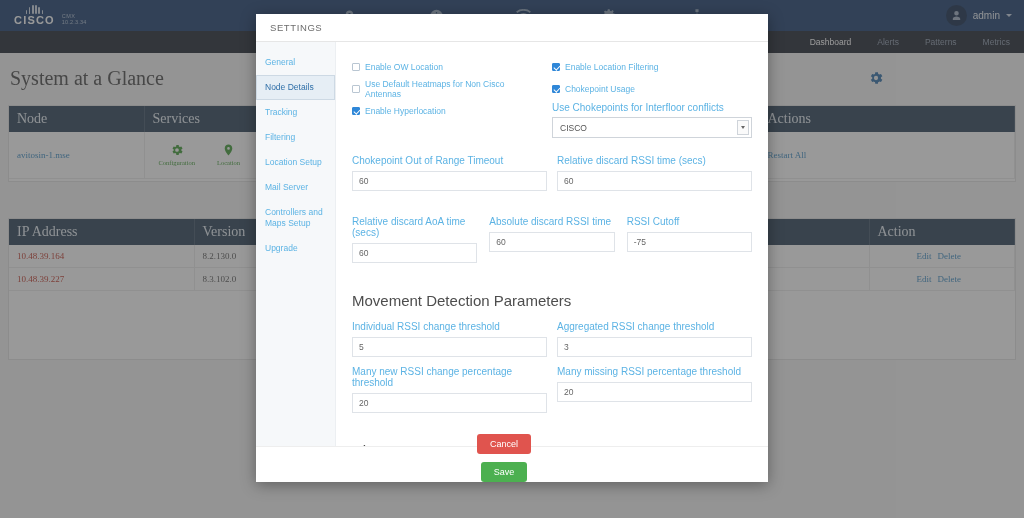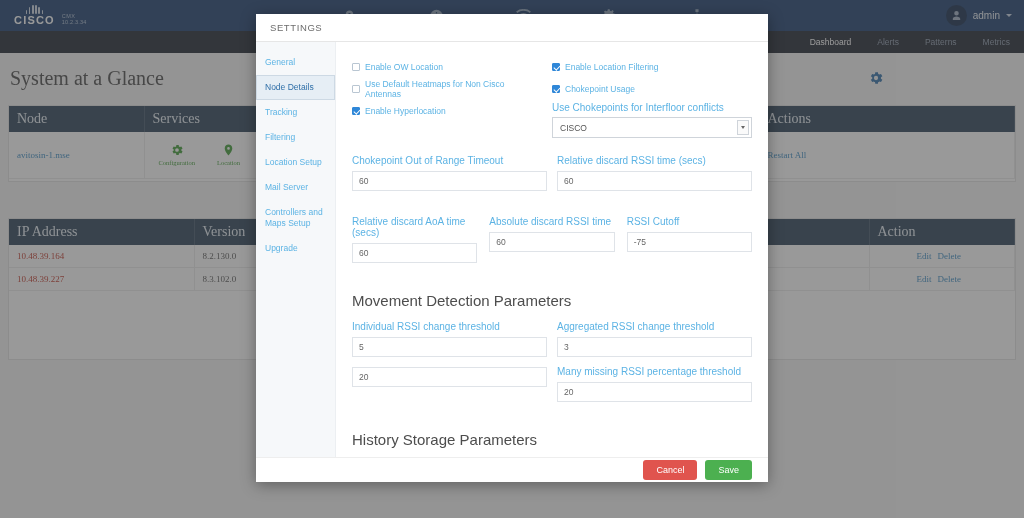--- a/index.html
+++ b/index.html
@@ -131,21 +131,21 @@
     position:absolute; right:3px; top:3px; width:12px; height:15px; border:1px solid #cfd4da;
     background:#fafafa; display:flex; align-items:center; justify-content:center;
   }
   .sel-arrow i { width:0;height:0;border-left:2.5px solid transparent;border-right:2.5px solid transparent;border-top:3px solid #666; }
 
   .row2 { display:flex; gap:10px; }
   .row2 > div { flex:1; }
   .row3 { display:flex; gap:12px;margin-top:16px; }
   .row3 > div { flex:1; }
 
-  .modal-foot { height:25px; border-top:1px solid #eee; display:flex; align-items:center; justify-content:flex-end; gap:8px; padding-right:16px; }
+  .modal-foot { height:36px; border-top:1px solid #eee; display:flex; align-items:center; justify-content:flex-end; gap:8px; padding-right:16px;flex-direction:column; }
   .btn { border:none; font-size:9px; color:#fff; padding:5px 13px; border-radius:3px; cursor:pointer; font-family:"Liberation Sans", sans-serif;}
   .btn.cancel { background:#e0544e; }
   .btn.save { background:#4cb050; }
 </style>
 </head>
 <body>
 
 <div id="app">
 
   <div class="bg-page">
@@ -419,20 +419,21 @@
             <input class="fld-input" value="5" style="">
           </div>
           <div class="fld">
             <label class="fld-label">Aggregated RSSI change threshold</label>
             <input class="fld-input" value="3" style="">
           </div>
         </div>
 
         <div class="row2">
           <div class="fld">
+            <label class="fld-label">Many new RSSI change percentage threshold</label>
             <input class="fld-input" value="20" style="">
           </div>
           <div class="fld">
             <label class="fld-label">Many missing RSSI percentage threshold</label>
             <input class="fld-input" value="20" style="">
           </div>
         </div>
 
         <h2 class="sect-title mt">History Storage Parameters</h2>
 

